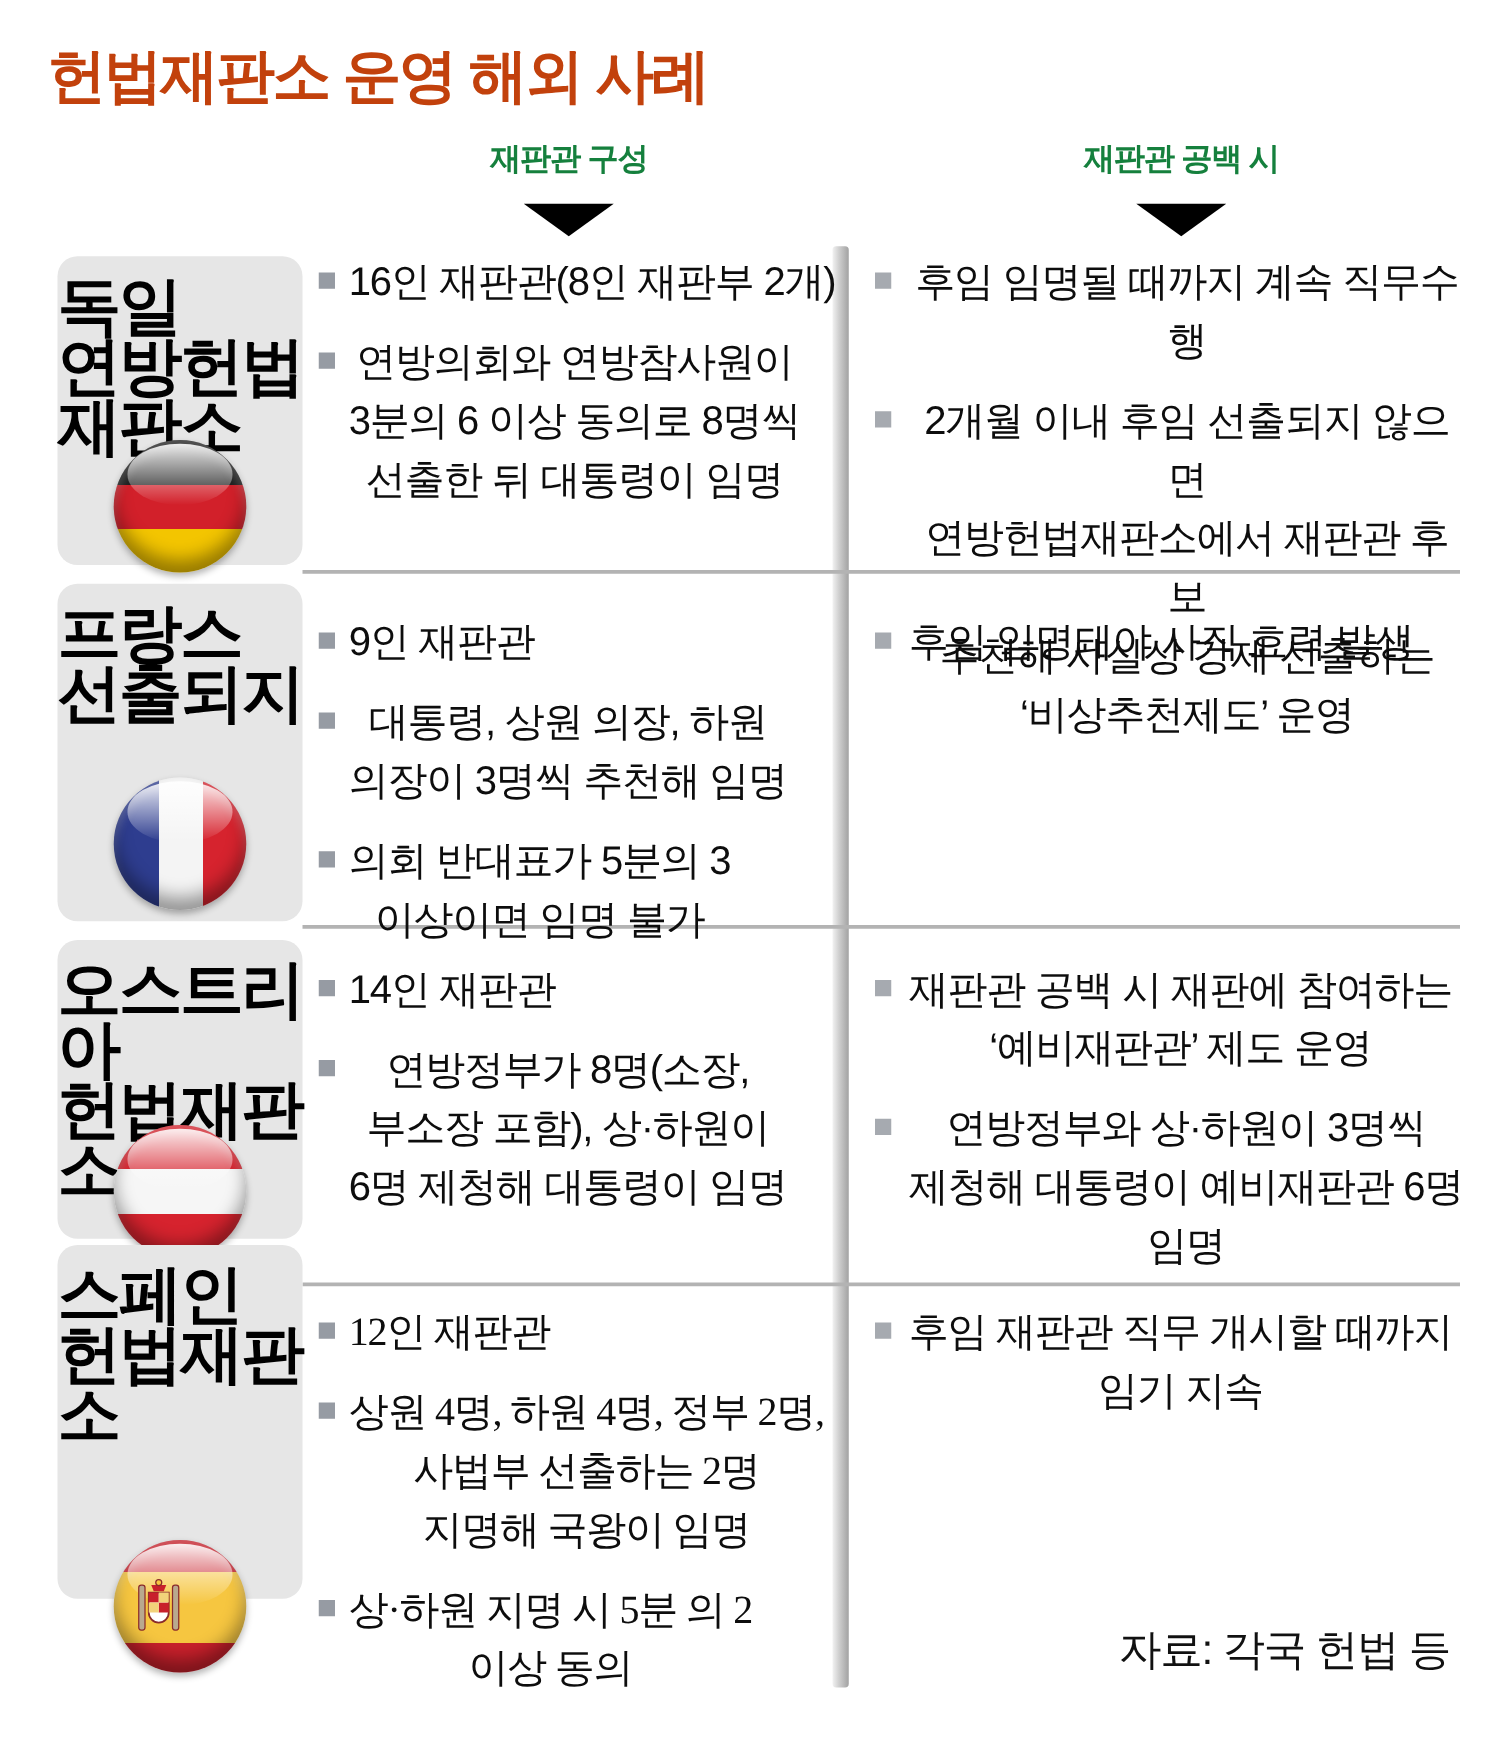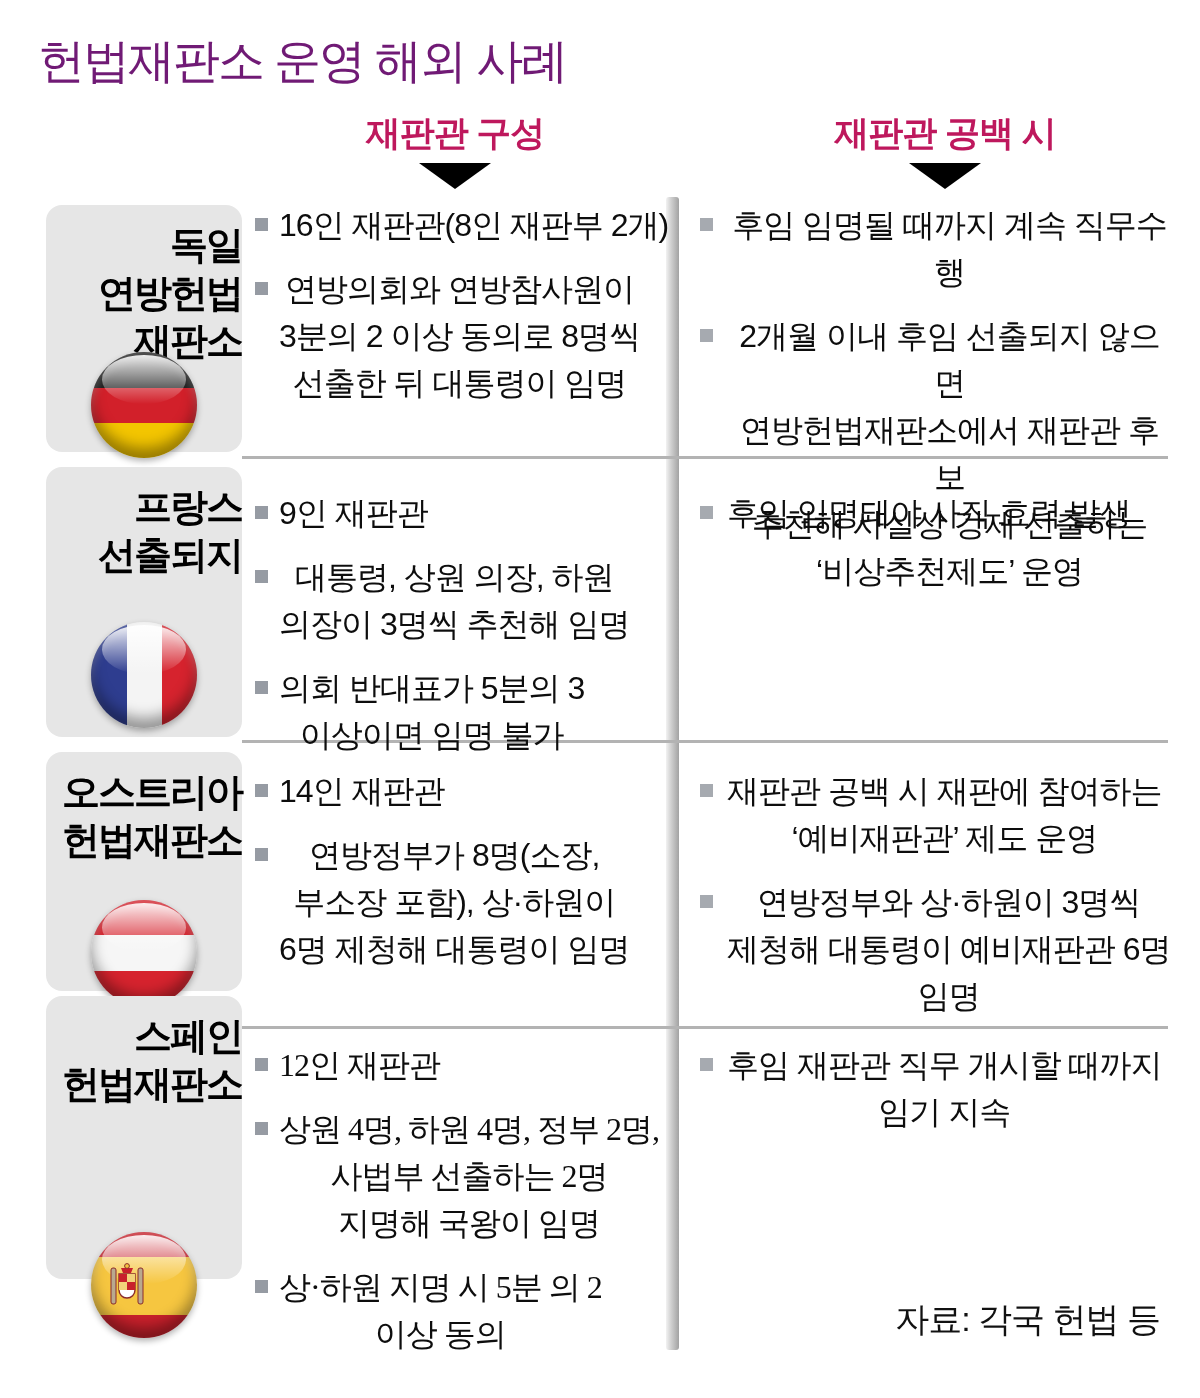--- a/index.html
+++ b/index.html
@@ -4,26 +4,26 @@
 <style>
   html,body { margin:0; padding:0; background:#fff; }
   .canvas {
     position:relative; width:1200px; height:1398px; background:#ffffff;
     font-family:"Liberation Sans","DejaVu Sans",sans-serif; color:#111;
     overflow:hidden;
   }
   
   .title {
     position:absolute; left:38px; top:30px;
-    font-size:47px; font-weight:400; letter-spacing:-2px; color:#701a75;
+    font-size:47px; font-weight:700; letter-spacing:-2px; color:#c2410c;
     white-space:nowrap;
   }
   .col-header {
     position:absolute; top:110px; width:460px; text-align:center;
-    font-size:35px; font-weight:800; letter-spacing:-1px; color:#be185d;
+    font-size:25px; font-weight:800; letter-spacing:-1px; color:#15803d;
     white-space:nowrap;
   }
   .col-header.left  { left:225px; }
   .col-header.right { left:715px; }
   .tri {
     position:absolute; top:163px; width:0; height:0;
     border-left:36px solid transparent; border-right:36px solid transparent;
     border-top:26px solid #000;
   }
   .tri.left  { left:419px; }
@@ -45,22 +45,22 @@
   
   .card {
     position:absolute; left:46px; width:196px; background:#e6e6e6;
     border-radius:16px;
   }
   .card.de { top:205px; height:247px; }
   .card.fr { top:467px; height:270px; }
   .card.at { top:752px; height:239px; }
   .card.es { top:996px; height:283px; }
   .country-name {
-    padding-top:16px; text-align:right;
-    font-size:38px; font-weight:800; line-height:48px; letter-spacing:-2px;
+    padding-top:16px; text-align:left;
+    font-size:51px; font-weight:800; line-height:48px; letter-spacing:-2px;
     color:#000; white-space:pre-line;
   }
 
   
   .flag {
     position:absolute; left:91px; width:106px; height:106px; border-radius:50%;
     box-shadow: inset 0 -10px 14px rgba(0,0,0,.38),
                 inset 0 6px 8px rgba(255,255,255,.25),
                 0 3px 6px rgba(0,0,0,.3);
   }
@@ -133,21 +133,21 @@
   </div>
   <div class="flag de"></div>
   <ul class="bullets de-l">
     <li class="bullet-item">
       <span class="sq"></span>
       <span class="bt">16인 재판관(8인 재판부 2개)</span>
     </li>
     <li class="bullet-item">
       <span class="sq"></span>
       <span class="bt">연방의회와 연방참사원이
-3분의 2 이상 동의로 8명씩
+3분의 6 이상 동의로 8명씩
 선출한 뒤 대통령이 임명</span>
     </li>
   </ul>
   <ul class="bullets de-r">
     <li class="bullet-item">
       <span class="sq"></span>
       <span class="bt">후임 임명될 때까지 계속 직무수행</span>
     </li>
     <li class="bullet-item">
       <span class="sq"></span>

